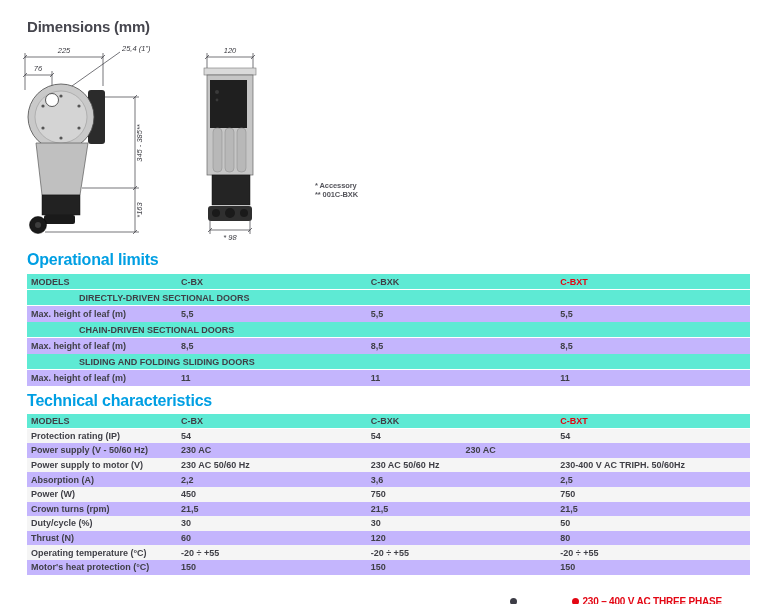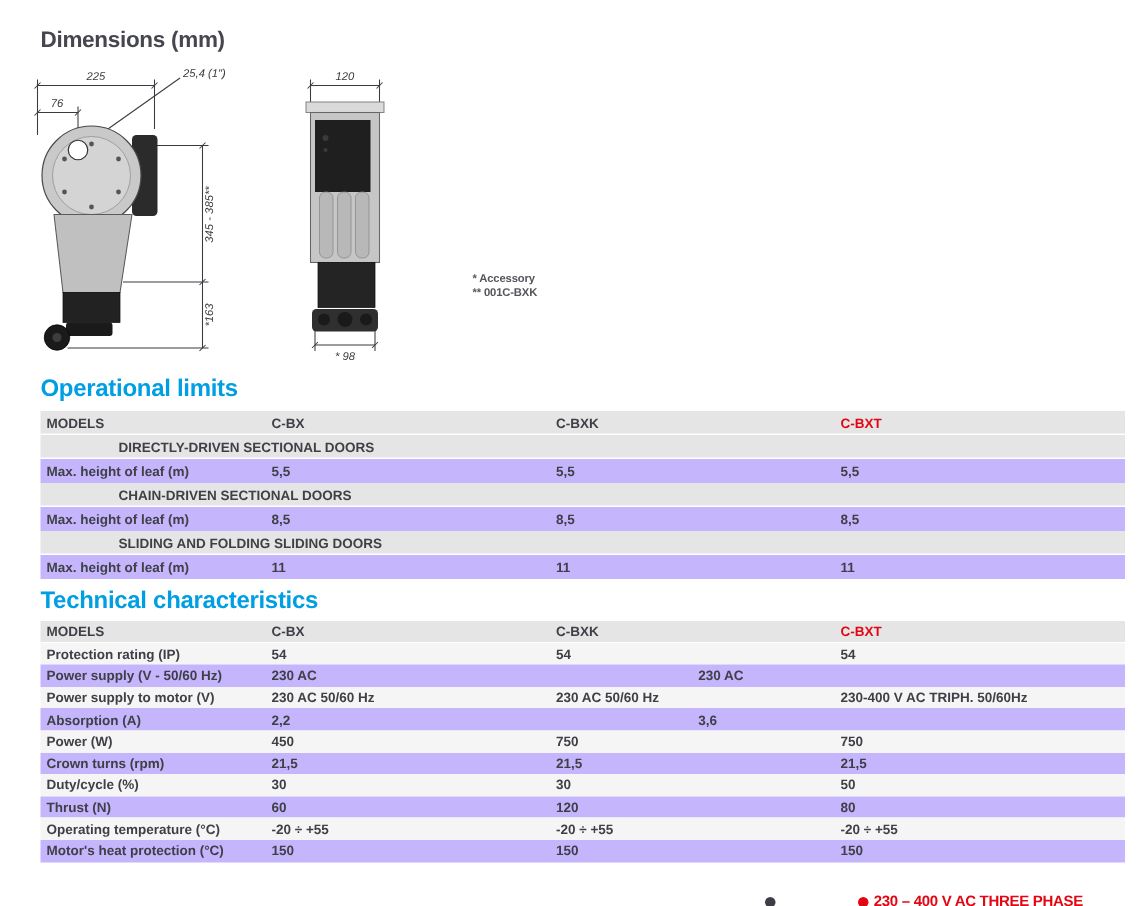--- a/index.html
+++ b/index.html
@@ -27,21 +27,21 @@
     font-size:7.5px;color:#55555c;line-height:9px;font-weight:bold;letter-spacing:-0.1px;
   }
 
   
   .dtable{position:absolute;left:27px;width:723px;font-size:9px;font-weight:bold;color:#3f3f46;}
   #op-table{top:274px;}
   #tech-table{top:414px;}
   .trow{display:flex;align-items:center;box-sizing:border-box;}
   #op-table .trow{height:16px;}
   #tech-table .trow{height:14.6px;}
-  .trow.gray{background:#e5e5e5;border-bottom:1px solid #ffffff;}
+  .trow.gray{background:#5eead4;border-bottom:1px solid #ffffff;}
   .trow.light{background:#f5f5f5;}
   .trow.white{background:#c4b5fd;}
   .cell-label{flex:0 0 150px;padding-left:4px;white-space:nowrap;}
   .cell-full{flex:1 1 auto;padding-left:4px;white-space:nowrap;margin-left:48px;}
   .cell-val{flex:1 1 0;text-align:left;white-space:nowrap;}
   .red{color:#e30613;}
 
   
   #legend{
     position:absolute;top:578px;right:36px;display:flex;gap:9px;align-items:center;
@@ -203,20 +203,21 @@
     <div class="trow light">
       <div class="cell-label">Power supply to motor (V)</div>
       <div class="cell-val">230 AC 50/60 Hz</div>
       <div class="cell-val">230 AC 50/60 Hz</div>
       <div class="cell-val">230-400 V AC TRIPH. 50/60Hz</div>
     </div>
     <div class="trow white">
       <div class="cell-label">Absorption (A)</div>
       <div class="cell-val">2,2</div>
       <div class="cell-val">3,6</div>
+      <div class="cell-val">2,5</div>
     </div>
     <div class="trow light">
       <div class="cell-label">Power (W)</div>
       <div class="cell-val">450</div>
       <div class="cell-val">750</div>
       <div class="cell-val">750</div>
     </div>
     <div class="trow white">
       <div class="cell-label">Crown turns (rpm)</div>
       <div class="cell-val">21,5</div>

